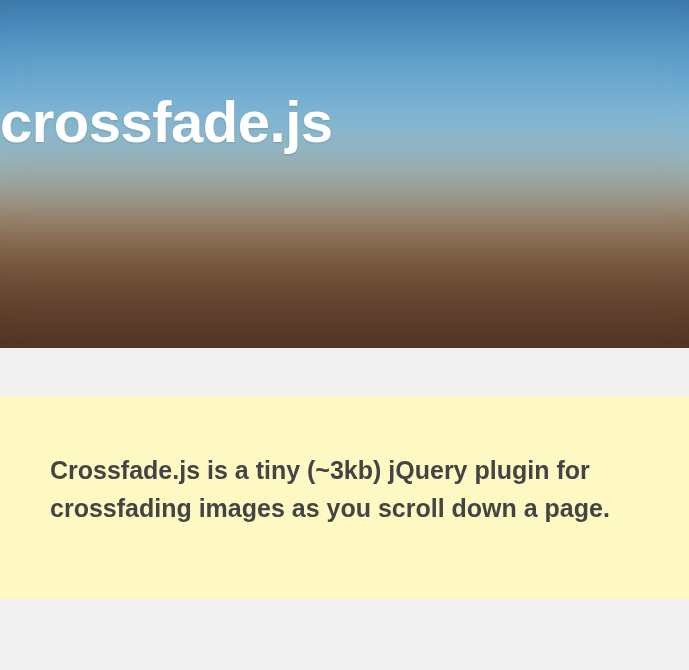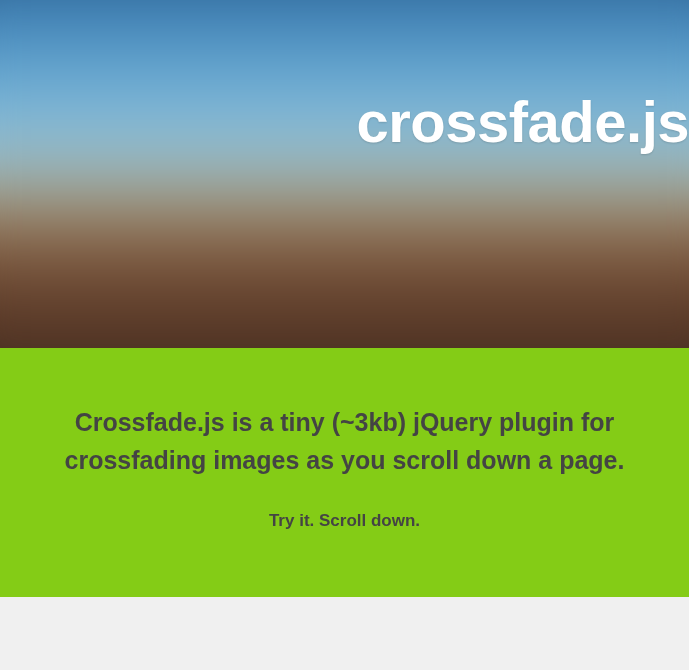--- a/index.html
+++ b/index.html
@@ -13,21 +13,21 @@
       height: 670px;
       overflow: hidden;
       background: #f0f0f0;
     }
     .hero {
       width: 100%;
       height: 348px;
       position: relative;
       display: flex;
       align-items: flex-start;
-      justify-content: flex-end;
+      justify-content: flex-start;
       background: linear-gradient(
         to bottom,
         #2b5d8a 0%,
         #3d7db1 10%,
         #5a9cc9 22%,
         #7ab4d6 34%,
         #96bcca 45%,
         #a09d8a 55%,
         #8a6a4e 65%,
         #6d4a34 75%,
@@ -49,23 +49,23 @@
       position: relative;
       z-index: 1;
       color: #ffffff;
       font-size: 58px;
       font-weight: 700;
       margin-top: 88px;
       letter-spacing: -0.5px;
       text-shadow: 0 1px 2px rgba(0,0,0,0.15);
     }
     .content {
-      background: #84cc16;
+      background: #fef9c3;
       padding: 56px 50px 40px 50px;
-      text-align: center;
+      margin-top: 48px;
     }
     .headline {
       color: #444444;
       font-size: 25px;
       font-weight: 700;
       line-height: 1.5;
       margin-bottom: 32px;
     }
     .sub1 {
       color: #444444;
@@ -81,14 +81,13 @@
   </style>
 </head>
 <body>
 
 <section class="hero">
   <h1 class="hero-title">crossfade.js</h1>
 </section>
 
 <section class="content">
   <h2 class="headline">Crossfade.js is a tiny (~3kb) jQuery plugin for crossfading images as you scroll down a page.</h2>
-  <p class="sub1">Try it. Scroll down.</p>
 </section>
 
 </body></html>

